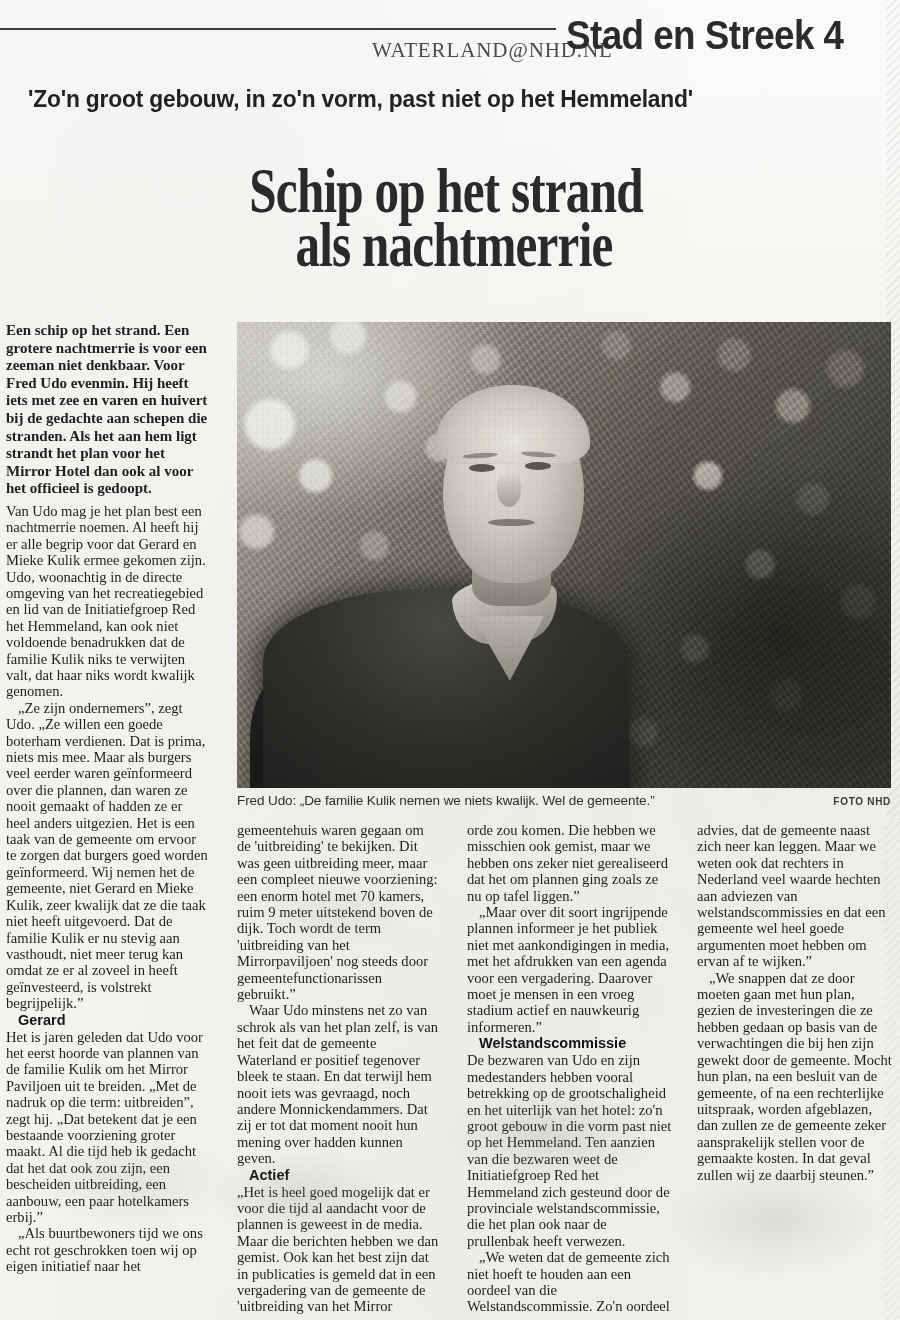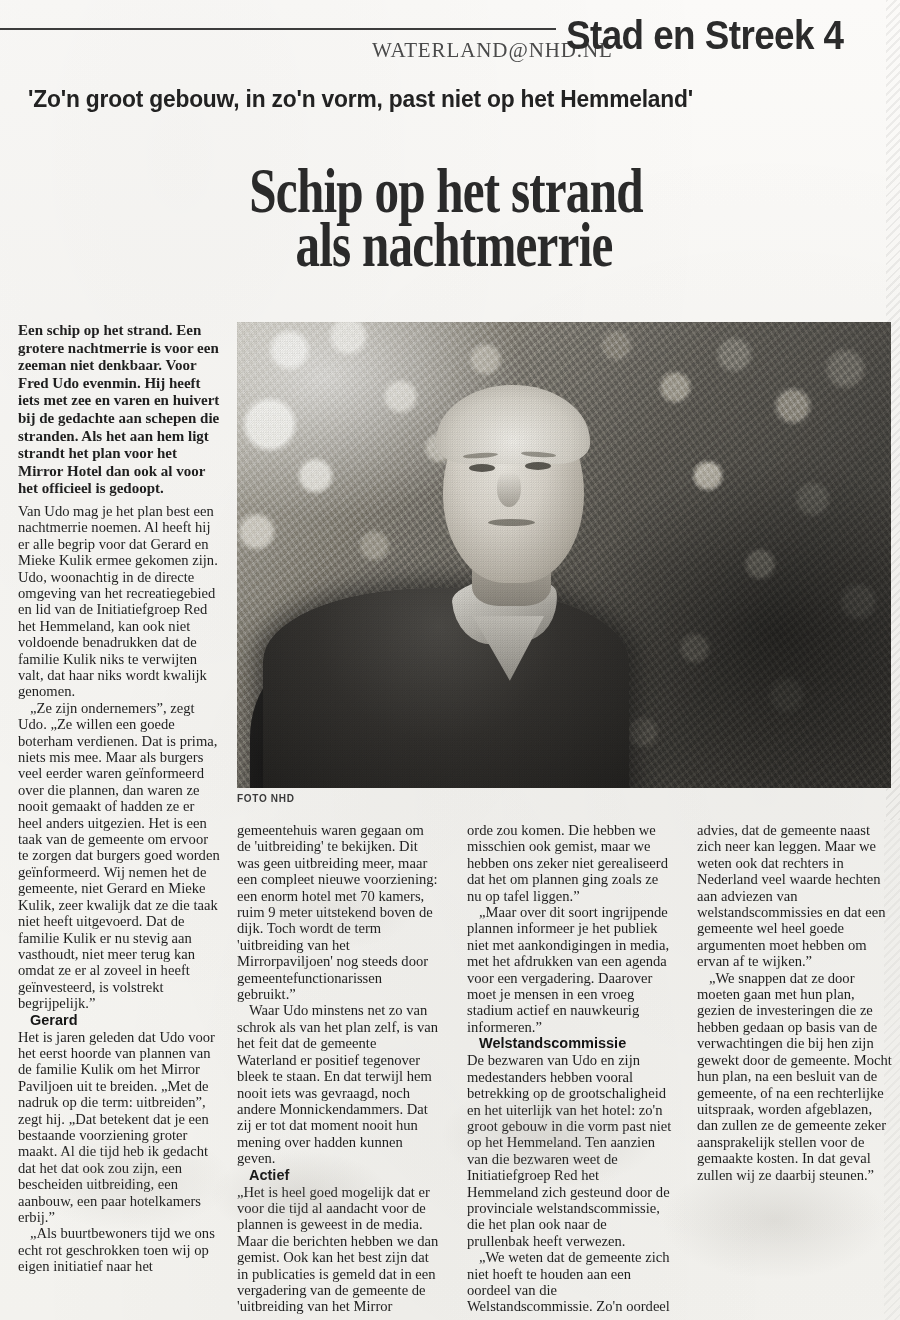--- a/index.html
+++ b/index.html
@@ -305,21 +305,21 @@
   .subhead {
     font-family: "Liberation Sans", sans-serif;
     font-weight: bold;
     font-size: 14.5px;
     line-height: 17px;
     text-indent: 0;
     margin: 7px 0 2px 0;
     color: #151515;
   }
 
-  #col1 { left: 18px; top: 322px; height: 995px; }
+  #col1 { left: 6px; top: 322px; height: 995px; }
   #col2 { left: 237px; top: 822px; height: 495px; }
   #col3 { left: 467px; top: 822px; height: 495px; width: 205px; }
   #col4 { left: 697px; top: 822px; height: 495px; width: 195px; }
 
   
   .blotch { position: absolute; pointer-events: none; border-radius: 50%; }
   .b1 { left: 210px; top: 1150px; width: 180px; height: 90px;
         background: radial-gradient(ellipse, rgba(120,115,105,0.16), rgba(0,0,0,0) 70%); }
   .b2 { left: 440px; top: 1080px; width: 220px; height: 110px;
         background: radial-gradient(ellipse, rgba(120,115,105,0.17), rgba(0,0,0,0) 70%); }
@@ -369,20 +369,21 @@
       <div class="eye eye-l"></div>
       <div class="eye eye-r"></div>
       <div class="nose"></div>
       <div class="mouth"></div>
     </div>
     <div class="photo-halftone"></div>
     <div class="photo-wash"></div>
   </div>
 
   <div class="caption-row">
+    <div class="caption-text">Fred Udo: „De familie Kulik nemen we niets kwalijk. Wel de gemeente.”</div>
     <div class="caption-credit">FOTO NHD</div>
   </div>
 
   <div class="col" id="col1">
     <p class="lead">Een schip op het strand. Een grotere nachtmerrie is voor een zeeman niet denkbaar. Voor Fred Udo evenmin. Hij heeft iets met zee en varen en huivert bij de gedachte aan schepen die stranden. Als het aan hem ligt strandt het plan voor het Mirror Hotel dan ook al voor het officieel is gedoopt.</p>
     <p class="noindent">Van Udo mag je het plan best een nachtmerrie noemen. Al heeft hij er alle begrip voor dat Gerard en Mieke Kulik ermee gekomen zijn. Udo, woonachtig in de directe omgeving van het recreatiegebied en lid van de Initiatiefgroep Red het Hemmeland, kan ook niet voldoende benadrukken dat de familie Kulik niks te verwijten valt, dat haar niks wordt kwalijk genomen.</p>
     <p>„Ze zijn ondernemers”, zegt Udo. „Ze willen een goede boterham verdienen. Dat is prima, niets mis mee. Maar als burgers veel eerder waren geïnformeerd over die plannen, dan waren ze nooit gemaakt of hadden ze er heel anders uitgezien. Het is een taak van de gemeente om ervoor te zorgen dat burgers goed worden geïnformeerd. Wij nemen het de gemeente, niet Gerard en Mieke Kulik, zeer kwalijk dat ze die taak niet heeft uitgevoerd. Dat de familie Kulik er nu stevig aan vasthoudt, niet meer terug kan omdat ze er al zoveel in heeft geïnvesteerd, is volstrekt begrijpelijk.”</p>
     <p class="subhead">Gerard</p>
     <p class="noindent">Het is jaren geleden dat Udo voor het eerst hoorde van plannen van de familie Kulik om het Mirror Paviljoen uit te breiden. „Met de nadruk op die term: uitbreiden”, zegt hij. „Dat betekent dat je een bestaande voorziening groter maakt. Al die tijd heb ik gedacht dat het dat ook zou zijn, een bescheiden uitbreiding, een aanbouw, een paar hotelkamers erbij.”</p>
     <p>„Als buurtbewoners tijd we ons echt rot geschrokken toen wij op eigen initiatief naar het</p>

